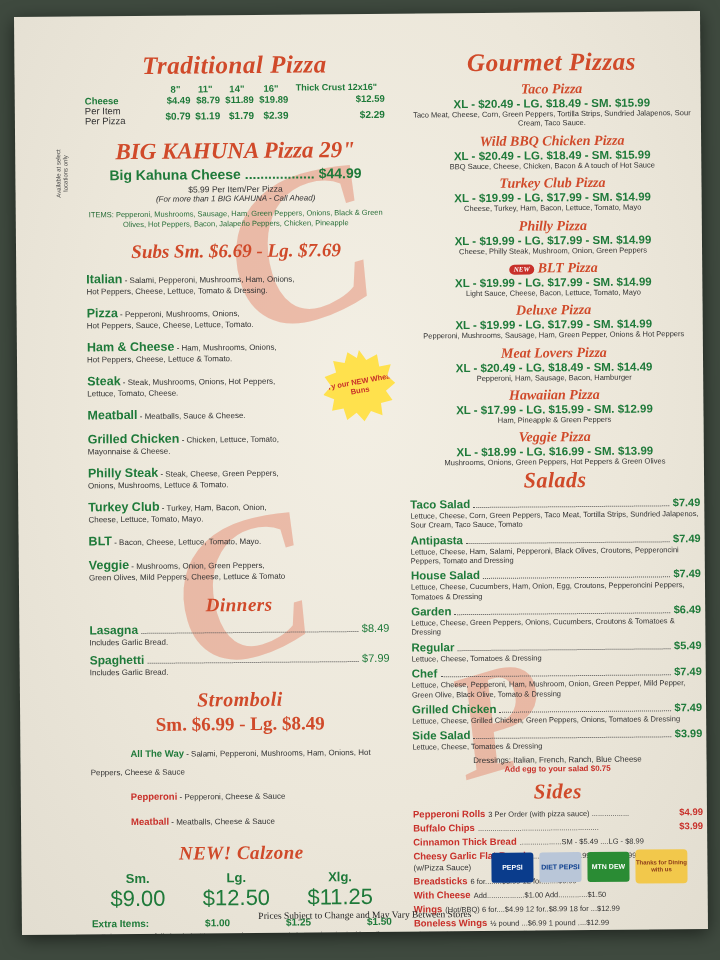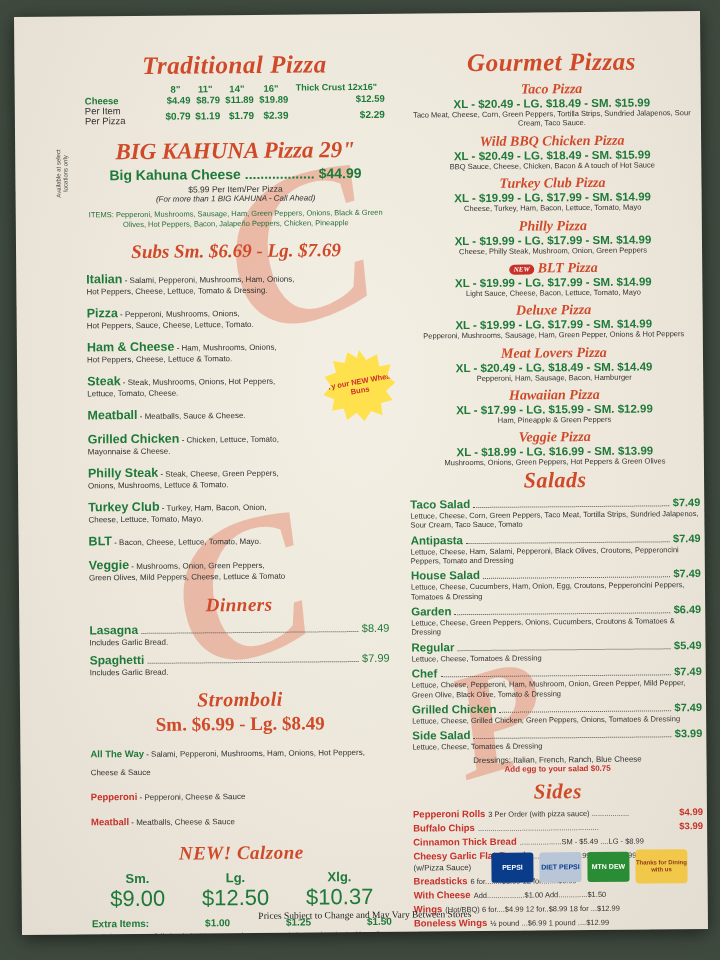--- a/index.html
+++ b/index.html
@@ -84,21 +84,21 @@
   .starburst span{display:block;transform:rotate(-10deg);}
 
   .dinner-row{display:flex;align-items:baseline;margin-top:6px;}
   .dinner-row .nm{color:#1f7a3a;font-weight:bold;font-size:12px;}
   .dots{flex:1;border-bottom:1px dotted #555;margin:0 3px 3px 3px;height:8px;}
   .dinner-row .pr{color:#1f7a3a;font-weight:normal;font-size:11px;}
   .dinner-note{color:#333;font-size:8px;margin-top:1px;}
 
   .str-price{text-align:center;color:#d04a2a;font-family:"Liberation Serif",serif;font-weight:bold;font-size:19px;margin-top:2px;}
   .str-line{margin-top:7px;}
-  .str-line .nm{color:#1f7a3a;font-weight:bold;font-size:9.5px;}
+  .str-line .nm{color:#1f7a3a;font-weight:bold;font-size:9.5px;margin-left:40px;}
   .str-line .ds{color:#333;font-size:8px;}
 
   .cal-sizes{display:flex;justify-content:space-around;margin-top:6px;}
   .cal-sizes div{text-align:center;}
   .cal-sizes .s{color:#1f7a3a;font-weight:bold;font-size:13px;}
   .cal-sizes .p{color:#1f7a3a;font-weight:normal;font-size:22px;}
   .cal-extra{display:flex;justify-content:space-between;margin-top:6px;font-size:10px;color:#1f7a3a;font-weight:bold;}
   .cal-note{color:#333;font-size:7.5px;text-align:center;line-height:1.3;margin-top:3px;}
 
   
@@ -257,21 +257,21 @@
           <div>
             <div class="s">Sm.</div>
             <div class="p">$9.00</div>
           </div>
           <div>
             <div class="s">Lg.</div>
             <div class="p">$12.50</div>
           </div>
           <div>
             <div class="s">Xlg.</div>
-            <div class="p">$10.37</div>
+            <div class="p">$11.25</div>
           </div>
         </div>
         <div class="cal-extra">
           <span>Extra Items:</span>
           <span>$1.00</span>
           <span>$1.25</span>
           <span>$1.50</span>
         </div>
         <div class="cal-note">Calzones come fully loaded with pepperoni, sausage and cheese, brushed with garlic butter and dusted with parmesan romano cheese and include a side of our flavorful sauce.</div>
 

